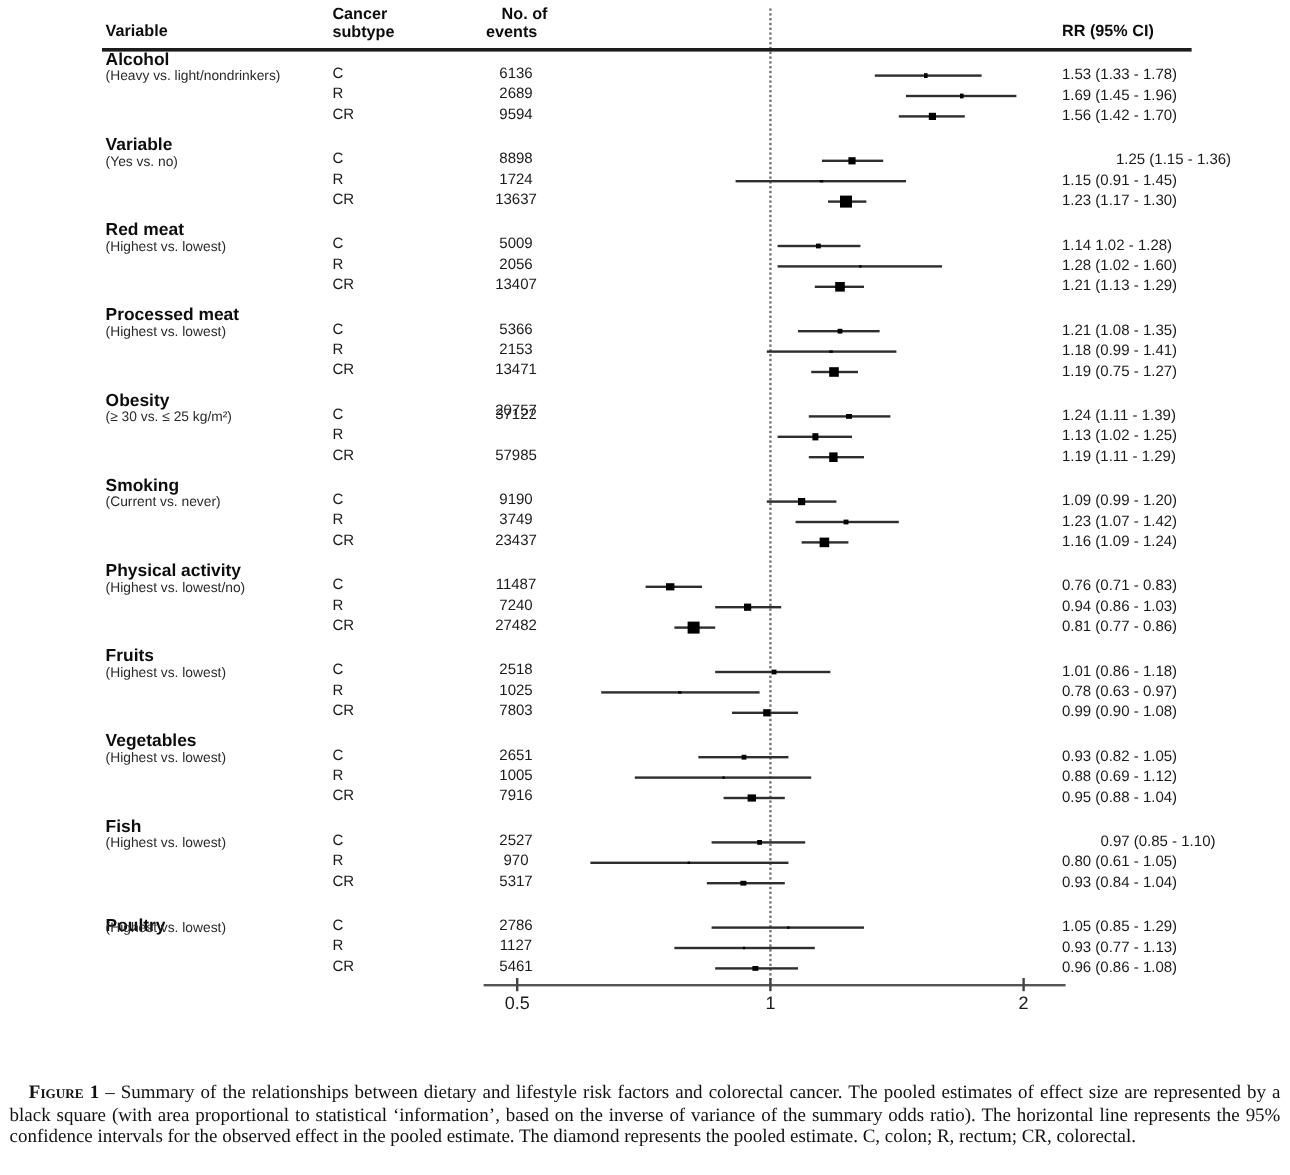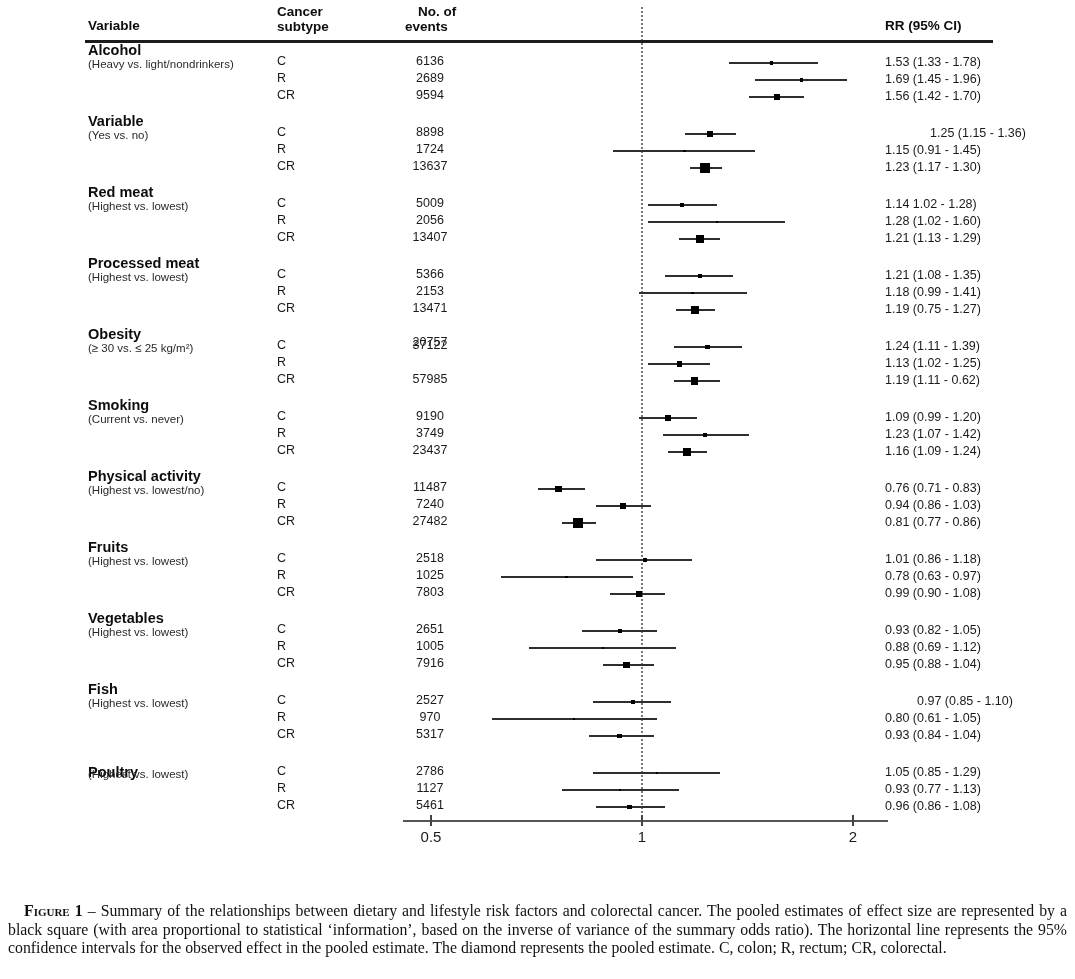--- a/index.html
+++ b/index.html
@@ -130,21 +130,21 @@
       <div class="abs rr" style="left: 885px; top: 340px;">1.24 (1.11 - 1.39)</div>
       <div class="abs cell" style="left: 277px; top: 356px;">R</div>
       <div class="abs cell events" style="left: 390px; top: 336px;">20757</div>
       <div class="abs ci-line" style="left: 648.028px; top: 363.25px; width: 61.8987px;"></div>
       <div class="abs marker" style="left: 676.598px; top: 361.394px; width: 5.21292px; height: 5.21292px;"></div>
       <div class="abs rr" style="left: 885px; top: 357px;">1.13 (1.02 - 1.25)</div>
       <div class="abs cell" style="left: 277px; top: 373px;">CR</div>
       <div class="abs cell events" style="left: 390px; top: 373px;">57985</div>
       <div class="abs ci-line" style="left: 673.768px; top: 380.25px; width: 45.7472px;"></div>
       <div class="abs marker" style="left: 691.426px; top: 377.473px; width: 7.0534px; height: 7.0534px;"></div>
-      <div class="abs rr" style="left: 885px; top: 374px;">1.19 (1.11 - 0.62)</div>
+      <div class="abs rr" style="left: 885px; top: 374px;">1.19 (1.11 - 1.29)</div>
       <div class="abs g-title" style="left: 88px; top: 398px;">Smoking</div>
       <div class="abs g-sub" style="left: 88px; top: 413px;">(Current vs. never)</div>
       <div class="abs cell" style="left: 277px; top: 410px;">C</div>
       <div class="abs cell events" style="left: 390px; top: 410px;">9190</div>
       <div class="abs ci-line" style="left: 638.941px; top: 417.25px; width: 58.5597px;"></div>
       <div class="abs marker" style="left: 665.478px; top: 415.245px; width: 5.51016px; height: 5.51016px;"></div>
       <div class="abs rr" style="left: 885px; top: 411px;">1.09 (0.99 - 1.20)</div>
       <div class="abs cell" style="left: 277px; top: 427px;">R</div>
       <div class="abs cell events" style="left: 390px; top: 427px;">3749</div>
       <div class="abs ci-line" style="left: 662.596px; top: 434.25px; width: 86.1471px;"></div>

